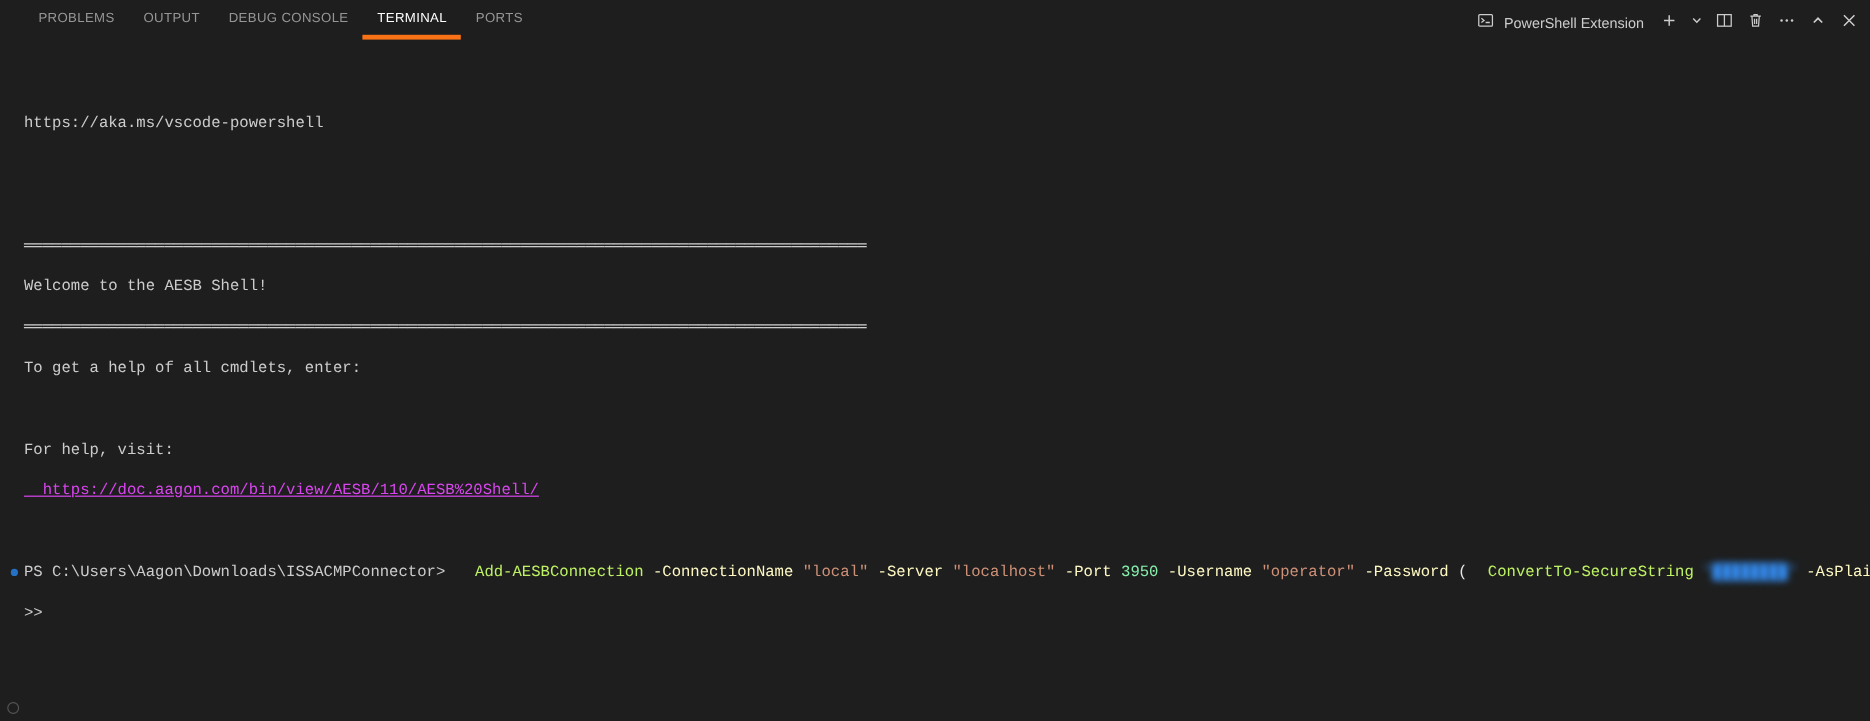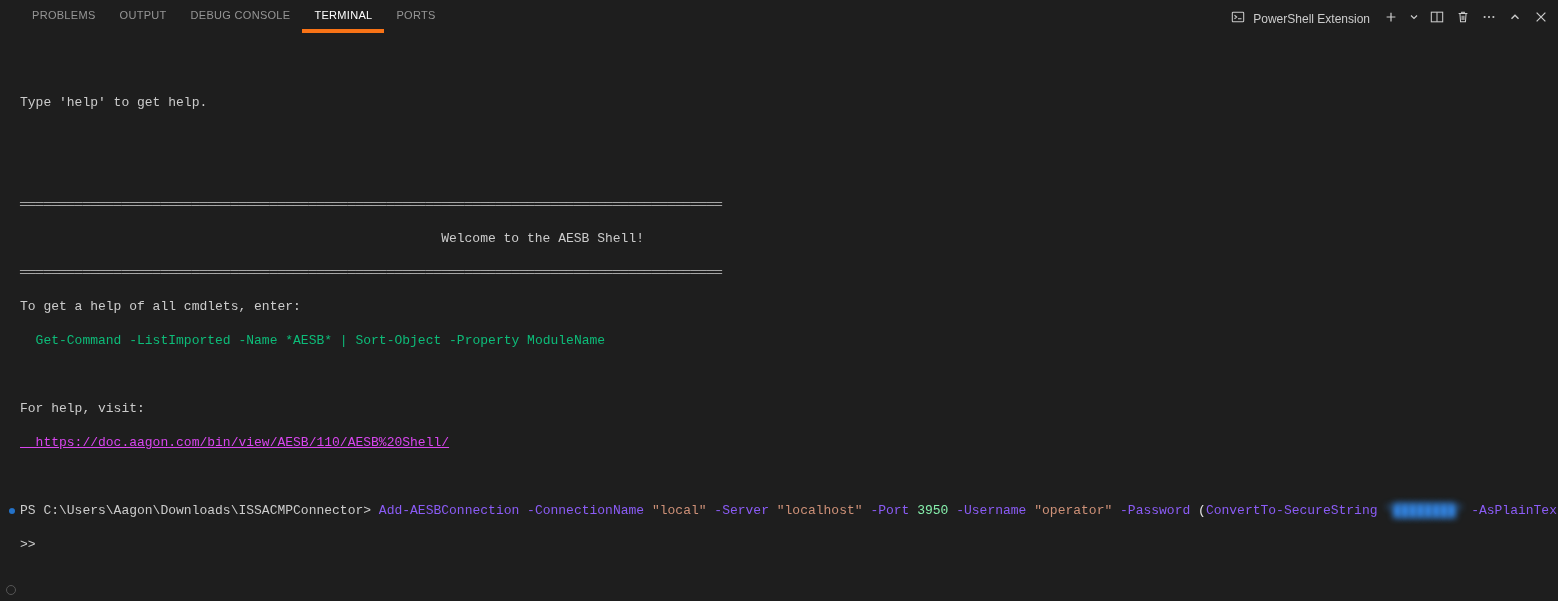--- a/index.html
+++ b/index.html
@@ -77,24 +77,24 @@
     left: -11px;
     top: 6px;
     width: 6px;
     height: 6px;
     border-radius: 50%;
     background: #2472c8;
   }
   .hr-box {
     color: #cccccc;
   }
-  .center-line { text-align: right; display: block; width: 624px;}
+  .center-line { text-align: left; display: block; width: 624px;}
   .green { color: #0dbc79; }
-  .yellow { color: #8b5cf6; }
-  .gray { color: #8b5cf6; }
+  .yellow { color: #bef264; margin-left: 17px; }
+  .gray { color: #fef9c3; }
   .orange { color: #ce9178; }
   .blue-link { color: #d946ef; text-decoration: underline; }
   .white { color: #e5e5e5; }
   .num { color: #86efac; }
   .blur {
     color: transparent;
     text-shadow: 0 0 6px #3794ff;
     user-select: none;
   }
   .circle-bl {
@@ -164,28 +164,27 @@
     <span class="icon">
       <svg viewBox="0 0 16 16" stroke="currentColor" stroke-width="1.4">
           <path d="M3 3l10 10M13 3L3 13"></path>
         </svg>
     </span>
   </div>
 </div>
 
 <div class="terminal-body">
 <span class="line">&nbsp;</span>
-<span class="line">Type 'help' to get help.</span>
+<span class="line">https://aka.ms/vscode-powershell</span>
 <span class="line">&nbsp;</span>
 <span class="line">&nbsp;</span>
 <span class="line hr-box">══════════════════════════════════════════════════════════════════════════════════════════</span>
 <span class="line center-line">Welcome to the AESB Shell!</span>
 <span class="line hr-box">══════════════════════════════════════════════════════════════════════════════════════════</span>
 <span class="line">To get a help of all cmdlets, enter:</span>
-<span class="line green">  Get-Command -ListImported -Name *AESB* | Sort-Object -Property ModuleName</span>
 <span class="line">&nbsp;</span>
 <span class="line">For help, visit:</span>
 <span class="line blue-link">  https://doc.aagon.com/bin/view/AESB/110/AESB%20Shell/</span>
 <span class="line">&nbsp;</span>
 <span class="line line-w-dot"><span class="dot"></span><span>PS C:\Users\Aagon\Downloads\ISSACMPConnector&gt; </span><span class="yellow">Add-AESBConnection</span><span class="gray"> -ConnectionName </span><span class="orange">"local"</span><span class="gray"> -Server </span><span class="orange">"localhost"</span><span class="gray"> -Port </span><span class="num">3950</span><span class="gray"> -Username </span><span class="orange">"operator"</span><span class="gray"> -Password </span><span class="white">(</span><span class="yellow">ConvertTo-SecureString</span><span class="blur"> "████████"</span><span class="gray"> -AsPlainText -Force</span></span>
 <span class="line">&gt;&gt; </span>
 
 
 
 

